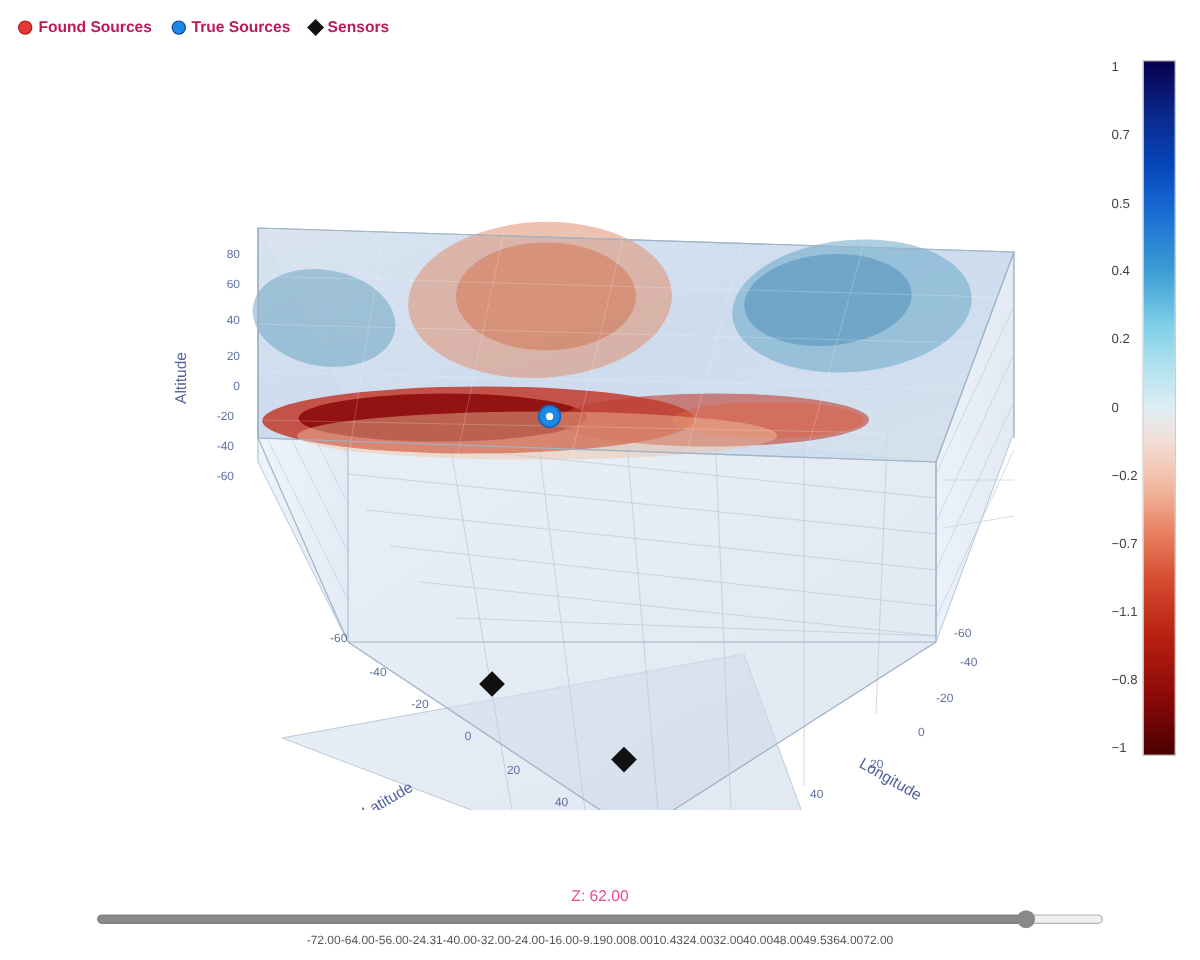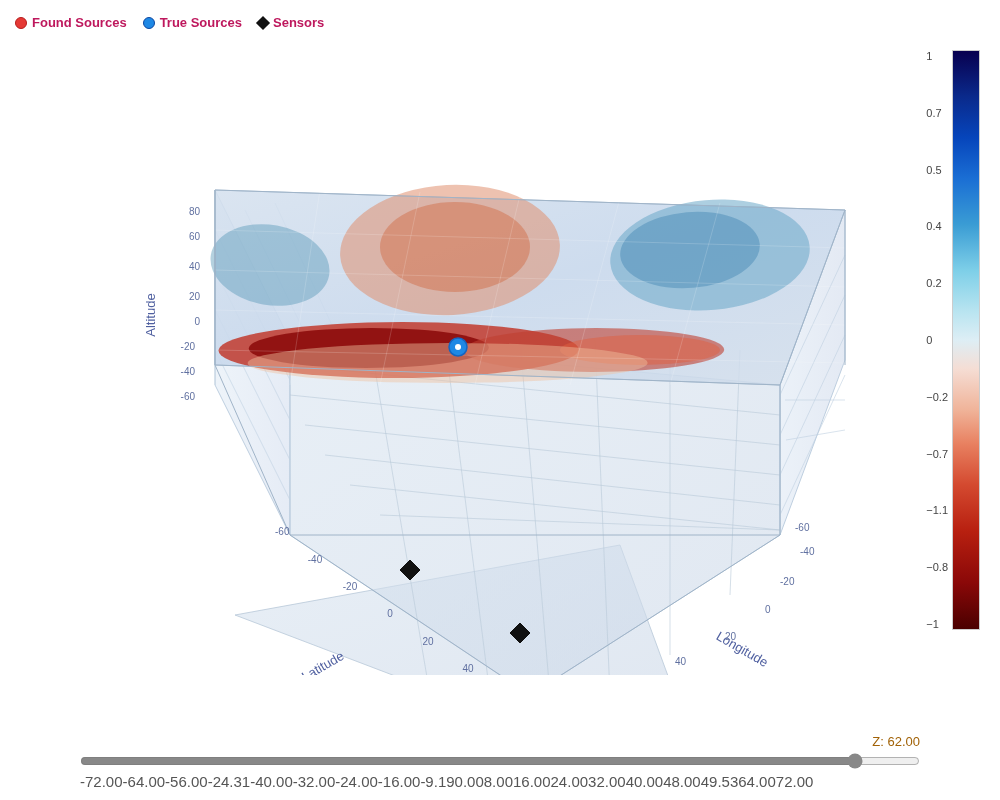--- a/index.html
+++ b/index.html
@@ -101,29 +101,29 @@
     }
 
     
     .slider-area {
       position: absolute;
       bottom: 10px;
       left: 80px;
       right: 80px;
     }
     .z-label {
-      text-align: right;
+      text-align: center;
       font-size: 13px;
-      color: #a16207;
+      color: #ec4899;
       margin-bottom: 4px;
     }
     .slider-range-labels {
       display: flex;
-      justify-content: flex-start;
-      font-size: 15px;
+      justify-content: center;
+      font-size: 10px;
       color: #555;
     }
     input[type=range] {
       width: 100%;
       cursor: pointer;
     }
 
     
     .chart-svg {
       width: 100%;
@@ -349,21 +349,21 @@
     <span>-64.00</span>
     <span>-56.00</span>
     <span>-24.31</span>
     <span>-40.00</span>
     <span>-32.00</span>
     <span>-24.00</span>
     <span>-16.00</span>
     <span>-9.19</span>
     <span>0.00</span>
     <span>8.00</span>
-    <span>16.00</span>
+    <span>10.43</span>
     <span>24.00</span>
     <span>32.00</span>
     <span>40.00</span>
     <span>48.00</span>
     <span>49.53</span>
     <span>64.00</span>
     <span>72.00</span>
   </div>
 </div>
 

